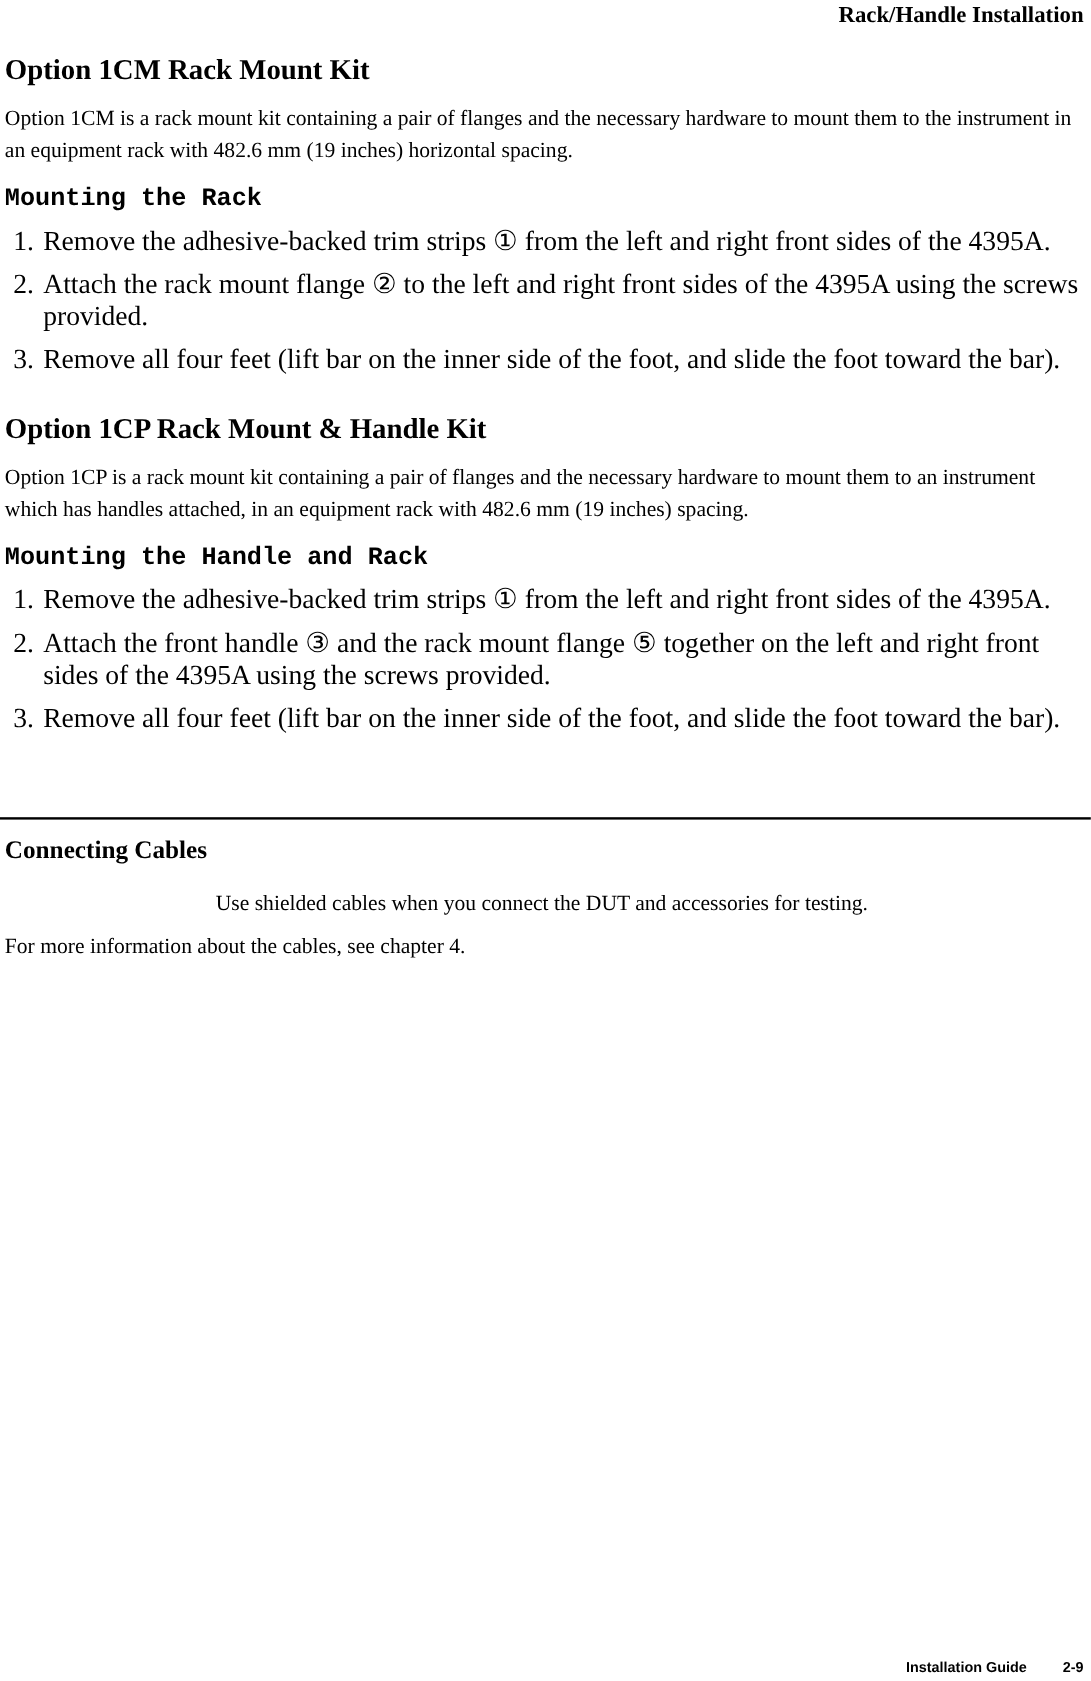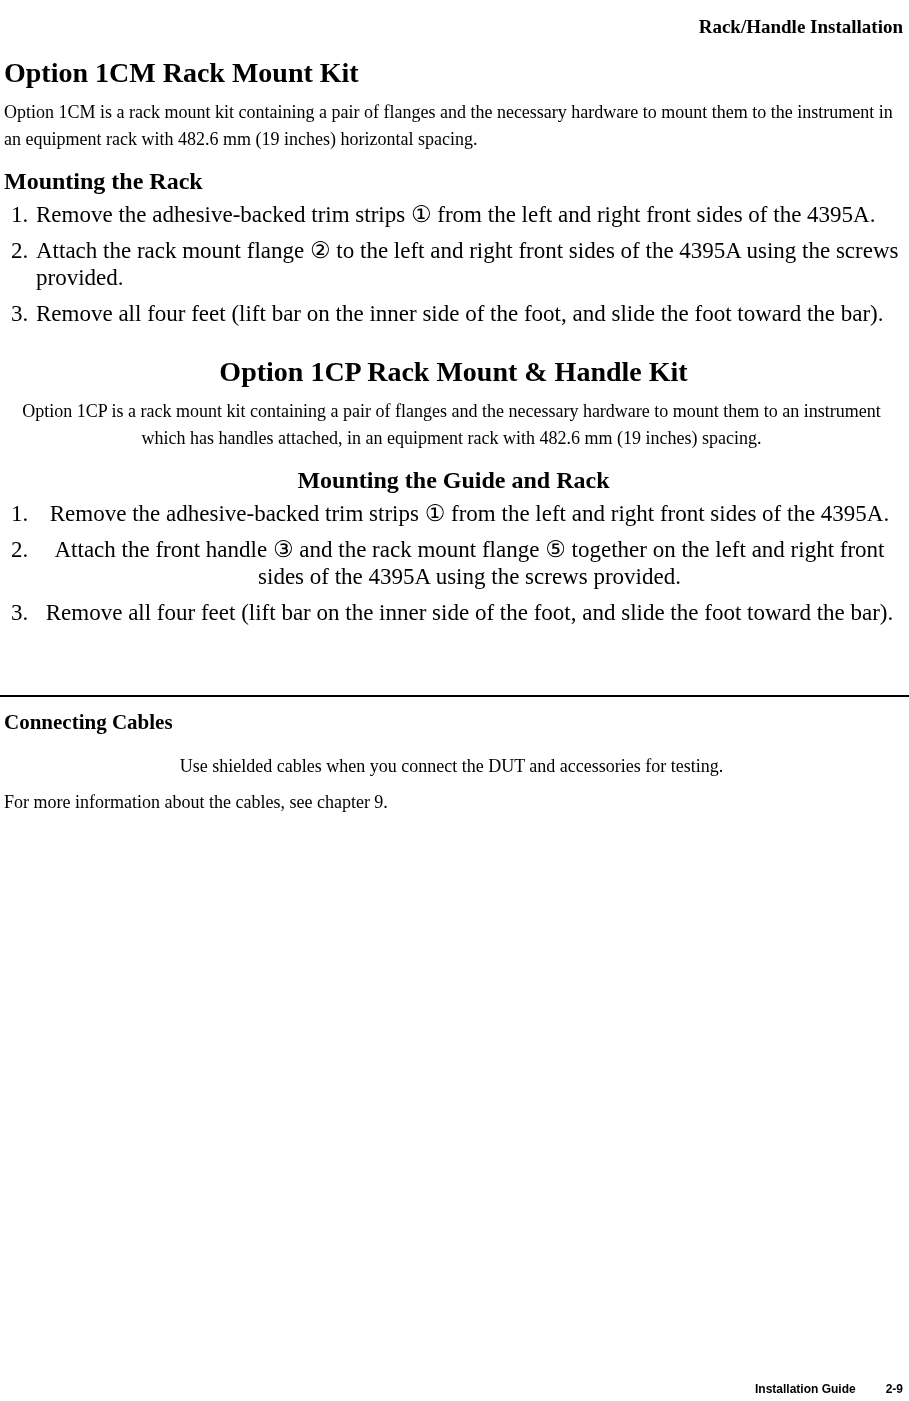--- a/index.html
+++ b/index.html
@@ -12,63 +12,64 @@
     height: 1401px;
     position: relative;
     color: #000000;
     font-family: "Liberation Serif", "DejaVu Serif", serif;
     overflow: hidden;
   }
   .page {
     box-sizing: border-box;
     width: 909px;
     height: 1401px;
-    padding: 16px 6px 0 4px;
+    padding: 2px 6px 0 4px;
     position: relative;
   }
   .running-header {
     text-align: right;
     font-weight: bold;
     font-size: 19px;
     line-height: 22px;
   }
   .section-title {
     font-weight: bold;
-    font-size: 28px;
+    font-size: 24px;
     line-height: 30px;
     margin: 20px 0 0 0;
   }
   .body-text {
     font-size: 18px;
     line-height: 27px;
     margin: 11px 0 0 0;
     max-width: 895px;
   }
   .sub-title {
     font-weight: bold;
-    font-size: 24px;
+    font-size: 21px;
     line-height: 24px;
     margin: 16px 0 0 0;
+    font-family: Liberation Mono, monospace;
   }
   ol.steps {
     margin: 8px 0 0 0;
     padding: 0 0 0 30px;
     font-size: 23px;
     line-height: 27px;
     max-width: 880px;
   }
   ol.steps li {
     margin: 0 0 9px 0;
     padding-left: 2px;
   }
   ol.steps li,
   .body-text {
     font-family: "Liberation Serif", "DejaVu Serif", "DejaVu Sans", serif;
   }
-  .section-1cp { margin-top: 30px; text-align: center; }
+  .section-1cp { margin-top: 30px; }
   .divider {
     border: none;
     border-top: 2px solid #000000;
     margin: 69px -6px 0 -4px;
   }
   .chapter-title {
     font-weight: bold;
     font-size: 21px;
     line-height: 38px;
     margin: 6px 0 0 0;
@@ -103,33 +104,33 @@
     <ol class="steps">
       <li>Remove the adhesive-backed trim strips ① from the left and right front sides of the 4395A.</li>
       <li>Attach the rack mount flange ② to the left and right front sides of the 4395A using the screws provided.</li>
       <li>Remove all four feet (lift bar on the inner side of the foot, and slide the foot toward the bar).</li>
     </ol>
   </section>
 
   <section class="section-1cp">
     <h2 class="section-title">Option 1CP Rack Mount &amp; Handle Kit</h2>
     <p class="body-text">Option 1CP is a rack mount kit containing a pair of flanges and the necessary hardware to mount them to an instrument which has handles attached, in an equipment rack with 482.6 mm (19 inches) spacing.</p>
-    <h3 class="sub-title">Mounting the Guide and Rack</h3>
+    <h3 class="sub-title">Mounting the Handle and Rack</h3>
     <ol class="steps">
       <li>Remove the adhesive-backed trim strips ① from the left and right front sides of the 4395A.</li>
       <li>Attach the front handle ③ and the rack mount flange ⑤ together on the left and right front sides of the 4395A using the screws provided.</li>
       <li>Remove all four feet (lift bar on the inner side of the foot, and slide the foot toward the bar).</li>
     </ol>
   </section>
 
   <hr class="divider">
 
   <section>
     <h1 class="chapter-title">Connecting Cables</h1>
     <p class="body-text chapter-para-1">Use shielded cables when you connect the DUT and accessories for testing.</p>
-    <p class="body-text chapter-para-2">For more information about the cables, see chapter 9.</p>
+    <p class="body-text chapter-para-2">For more information about the cables, see chapter 4.</p>
   </section>
 
   <div class="page-footer">
     <span>Installation Guide</span><span class="footer-page">2-9</span>
   </div>
 
 </div>
 
 </body></html>

